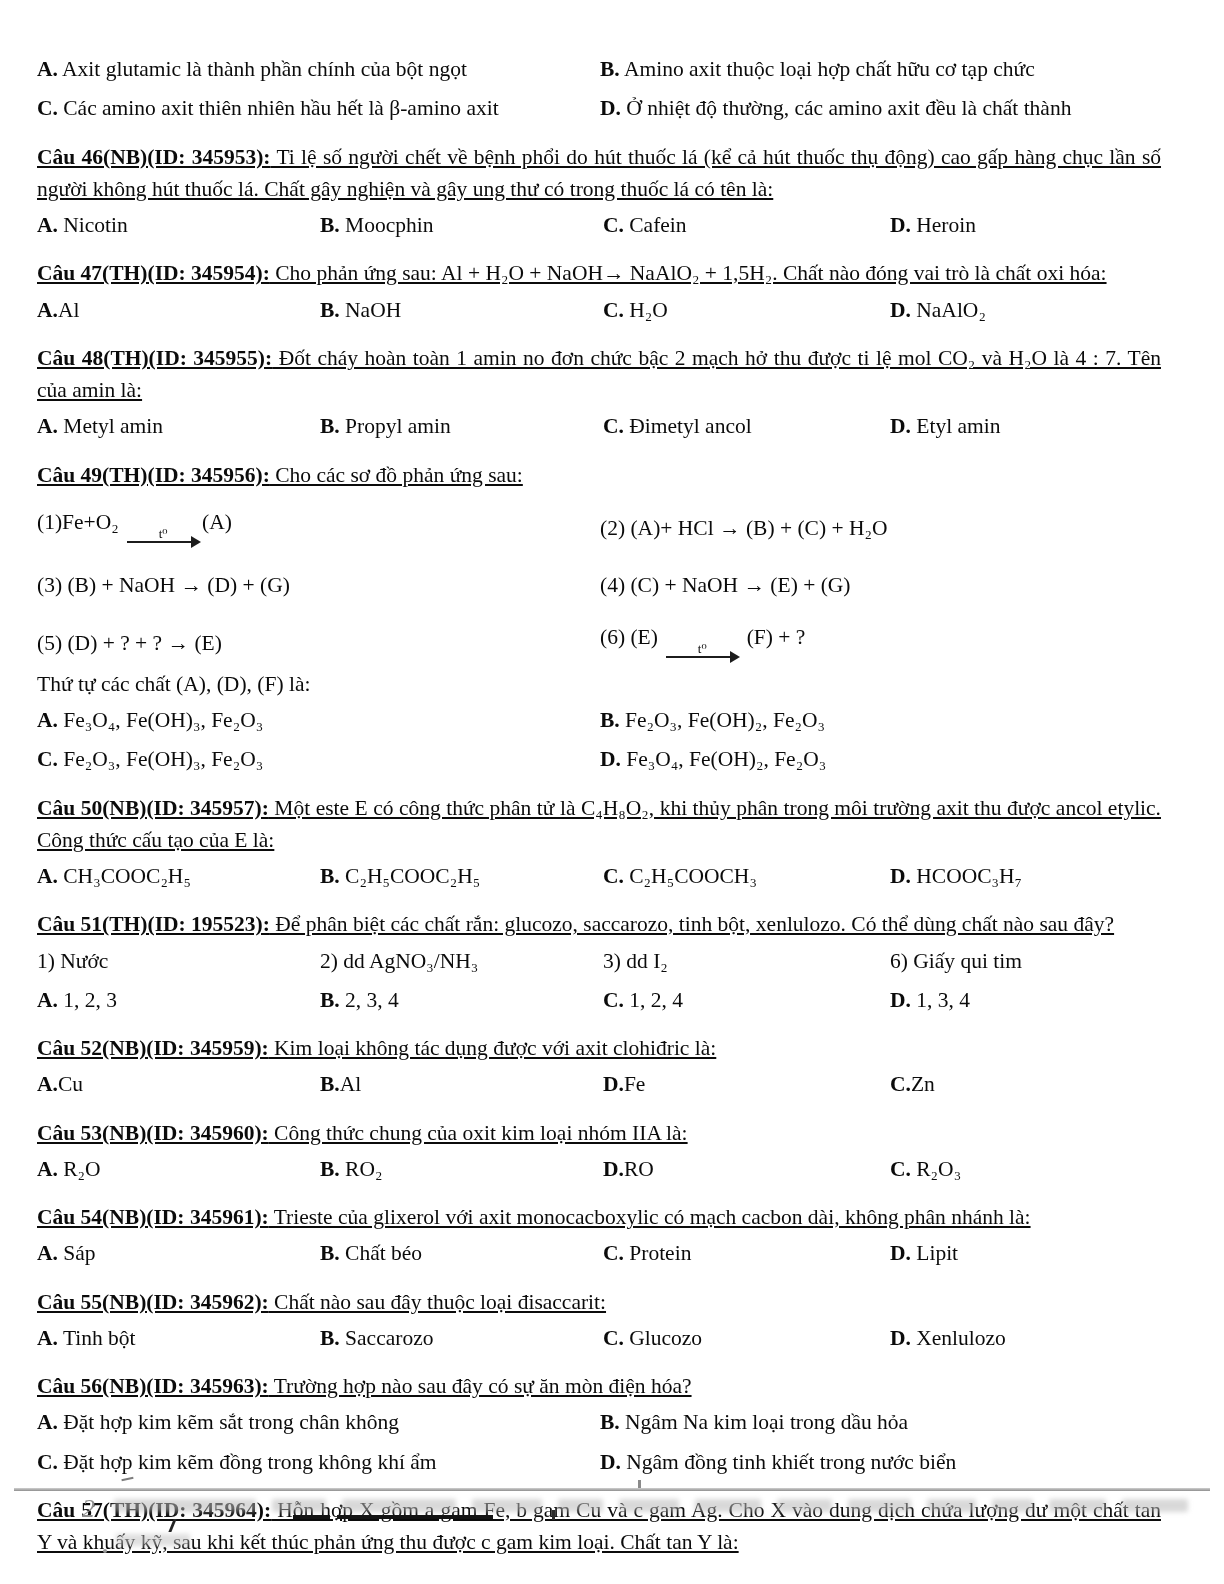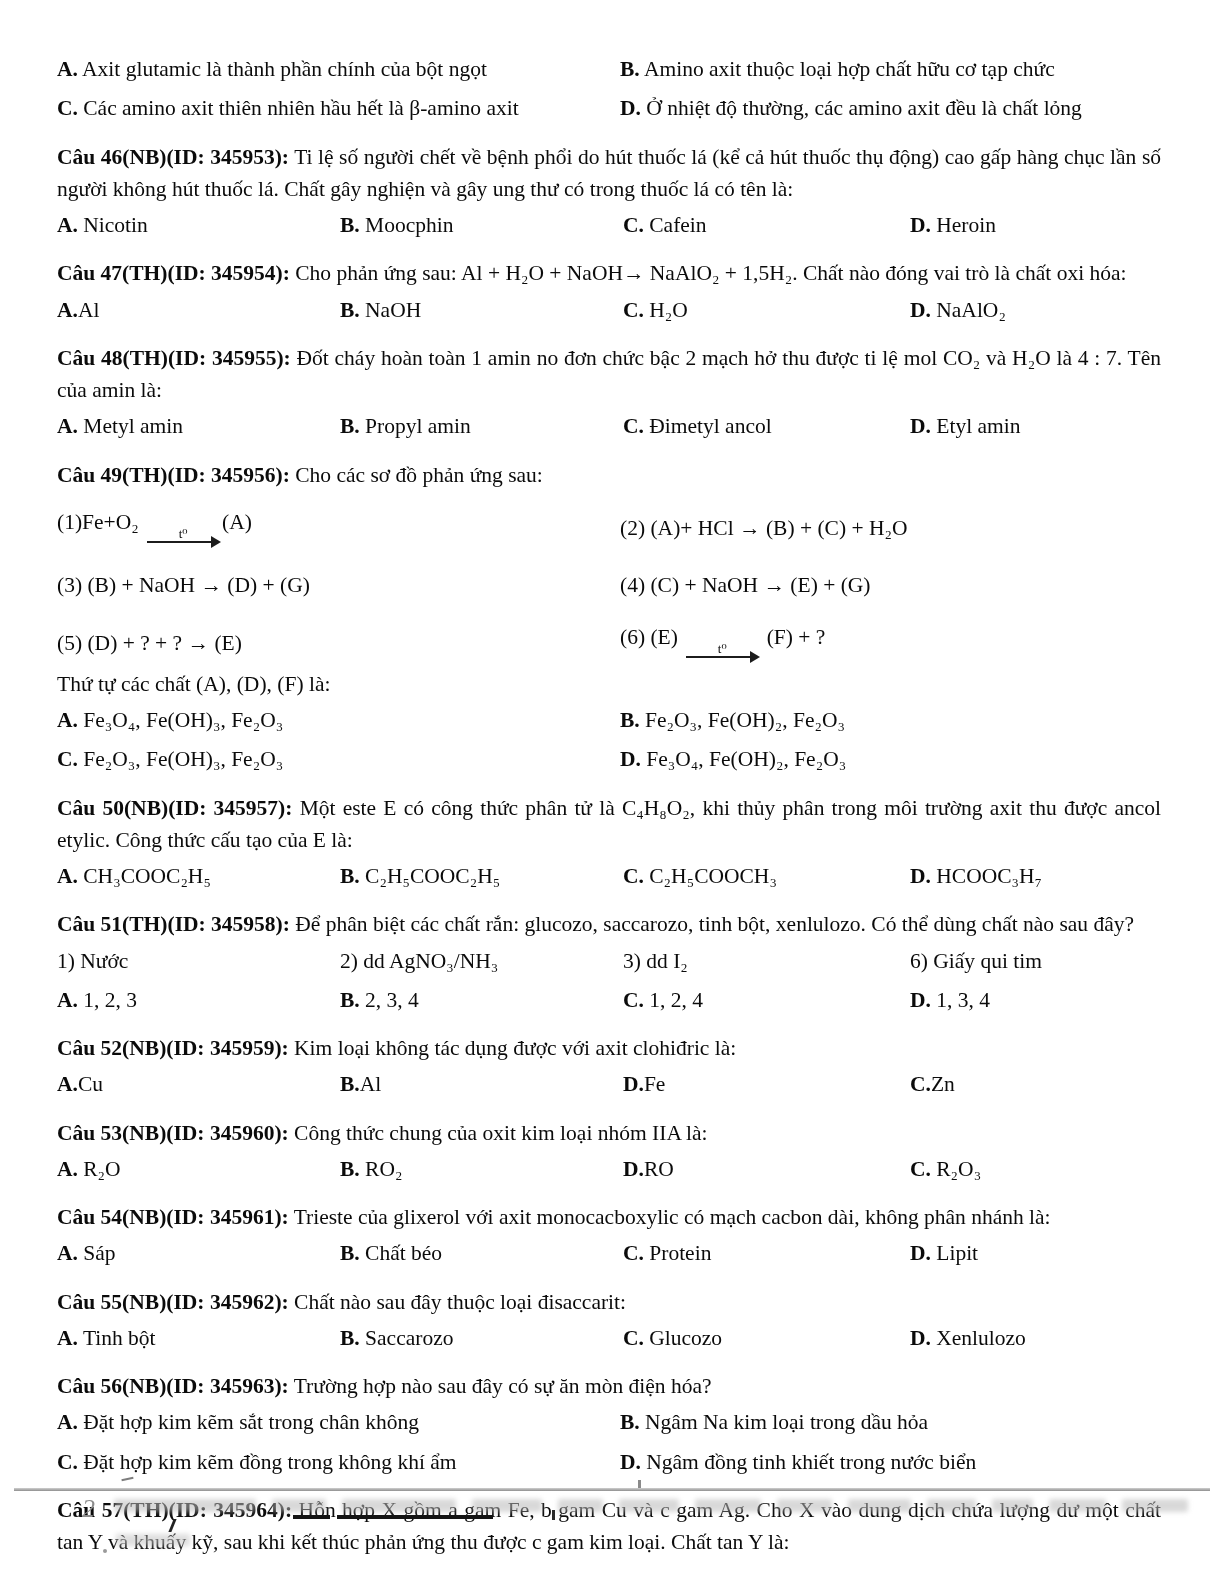--- a/index.html
+++ b/index.html
@@ -6,23 +6,23 @@
   html, body { margin: 0; padding: 0; }
   body {
     width: 1224px; height: 1584px;
     background: #ffffff;
     position: relative;
     overflow: hidden;
     font-family: "Liberation Serif", "DejaVu Serif", serif;
     font-size: 21.5px;
     color: #0b0b0b;
   }
-  .page { position: absolute; inset: 0; padding: 52px 63px 0 57px; }
-
-  .q { margin: 16px 0 4px 0; text-align: justify; line-height: 1.5; }
+  .page { position: absolute; inset: 0; padding: 52px 63px 0 37px; }
+
+  .q { margin: 16px 0 4px 0; text-align: justify; line-height: 1.5; text-decoration: underline; }
   .q b { font-weight: bold; }
 
   .row { display: grid; margin: 1px 0 7px 0; line-height: 1.5; }
   .cols4 { grid-template-columns: 283px 283px 287px 1fr; }
   .cols2 { grid-template-columns: 563px 1fr; }
   .opt { white-space: nowrap; }
   .opt .k { font-weight: bold; }
   .plainline { margin: 0 0 4px 0; line-height: 1.5; }
 
   .srow { display: grid; grid-template-columns: 563px 1fr; margin: 16px 0 4px 0;
@@ -61,21 +61,21 @@
 <body>
 
 <div class="page">
 
   <div class="row cols2">
     <span class="opt"><b class="k">A.</b><span> Axit glutamic là thành phần chính của bột ngọt</span></span>
     <span class="opt"><b class="k">B.</b><span> Amino axit thuộc loại hợp chất hữu cơ tạp chức</span></span>
   </div>
   <div class="row cols2">
     <span class="opt"><b class="k">C.</b><span> Các amino axit thiên nhiên hầu hết là β-amino axit</span></span>
-    <span class="opt"><b class="k">D.</b><span> Ở nhiệt độ thường, các amino axit đều là chất lỏng</span></span>
+    <span class="opt"><b class="k">D.</b><span> Ở nhiệt độ thường, các amino axit đều là chất thành</span></span>
   </div>
 
   <p class="q"><b>Câu 46(NB)(ID: 345953):</b><span> Ti lệ số người chết về bệnh phổi do hút thuốc lá (kể cả hút thuốc thụ động) cao gấp hàng chục lần số người không hút thuốc lá. Chất gây nghiện và gây ung thư có trong thuốc lá có tên là:</span></p>
   <div class="row cols4">
     <span class="opt"><b class="k">A.</b><span> Nicotin</span></span>
     <span class="opt"><b class="k">B.</b><span> Moocphin</span></span>
     <span class="opt"><b class="k">C.</b><span> Cafein</span></span>
     <span class="opt"><b class="k">D.</b><span> Heroin</span></span>
   </div>
 
@@ -127,21 +127,21 @@
   </div>
 
   <p class="q"><b>Câu 50(NB)(ID: 345957):</b><span> Một este E có công thức phân tử là C₄H₈O₂, khi thủy phân trong môi trường axit thu được ancol etylic. Công thức cấu tạo của E là:</span></p>
   <div class="row cols4">
     <span class="opt"><b class="k">A.</b><span> CH₃COOC₂H₅</span></span>
     <span class="opt"><b class="k">B.</b><span> C₂H₅COOC₂H₅</span></span>
     <span class="opt"><b class="k">C.</b><span> C₂H₅COOCH₃</span></span>
     <span class="opt"><b class="k">D.</b><span> HCOOC₃H₇</span></span>
   </div>
 
-  <p class="q"><b>Câu 51(TH)(ID: 345958):</b><span> Để phân biệt các chất rắn: glucozo, saccarozo, tinh bột, xenlulozo. Có thể dùng chất nào sau đây?</span></p>
+  <p class="q"><b>Câu 51(TH)(ID: 195523):</b><span> Để phân biệt các chất rắn: glucozo, saccarozo, tinh bột, xenlulozo. Có thể dùng chất nào sau đây?</span></p>
   <div class="row cols4">
     <span class="opt">1) Nước</span>
     <span class="opt">2) dd AgNO₃/NH₃</span>
     <span class="opt">3) dd I₂</span>
     <span class="opt">6) Giấy qui tim</span>
   </div>
   <div class="row cols4">
     <span class="opt"><b class="k">A.</b><span> 1, 2, 3</span></span>
     <span class="opt"><b class="k">B.</b><span> 2, 3, 4</span></span>
     <span class="opt"><b class="k">C.</b><span> 1, 2, 4</span></span>

